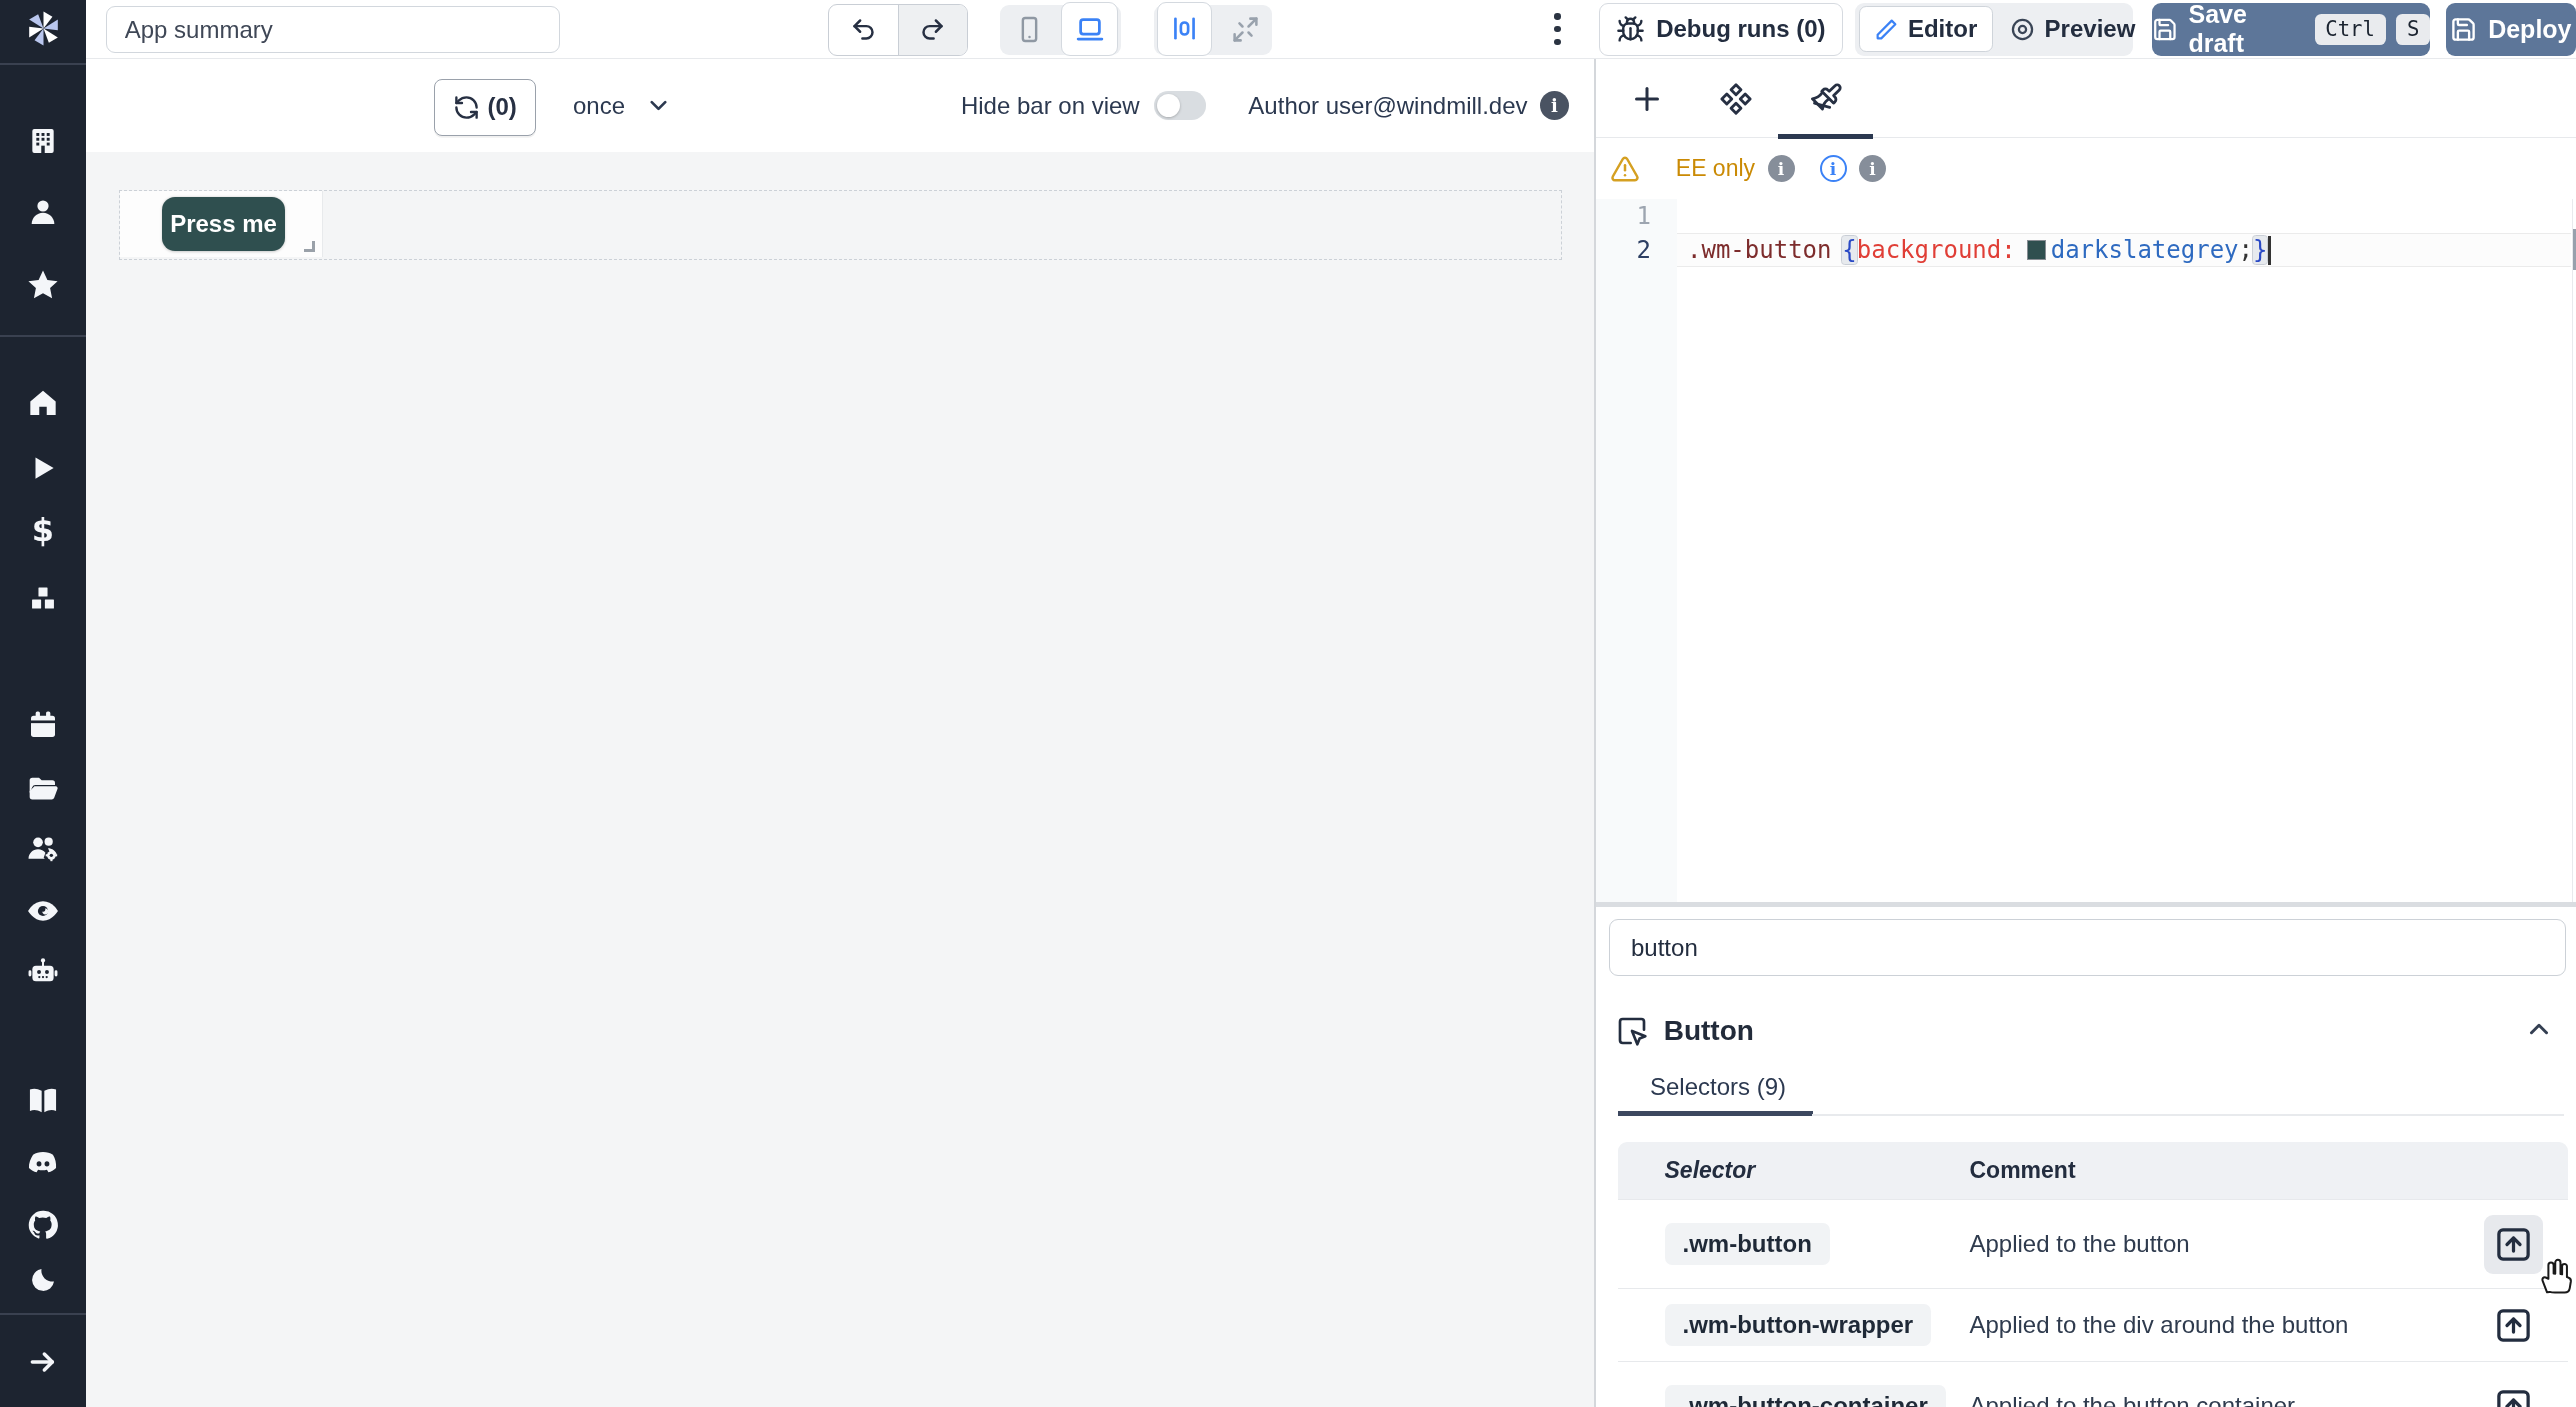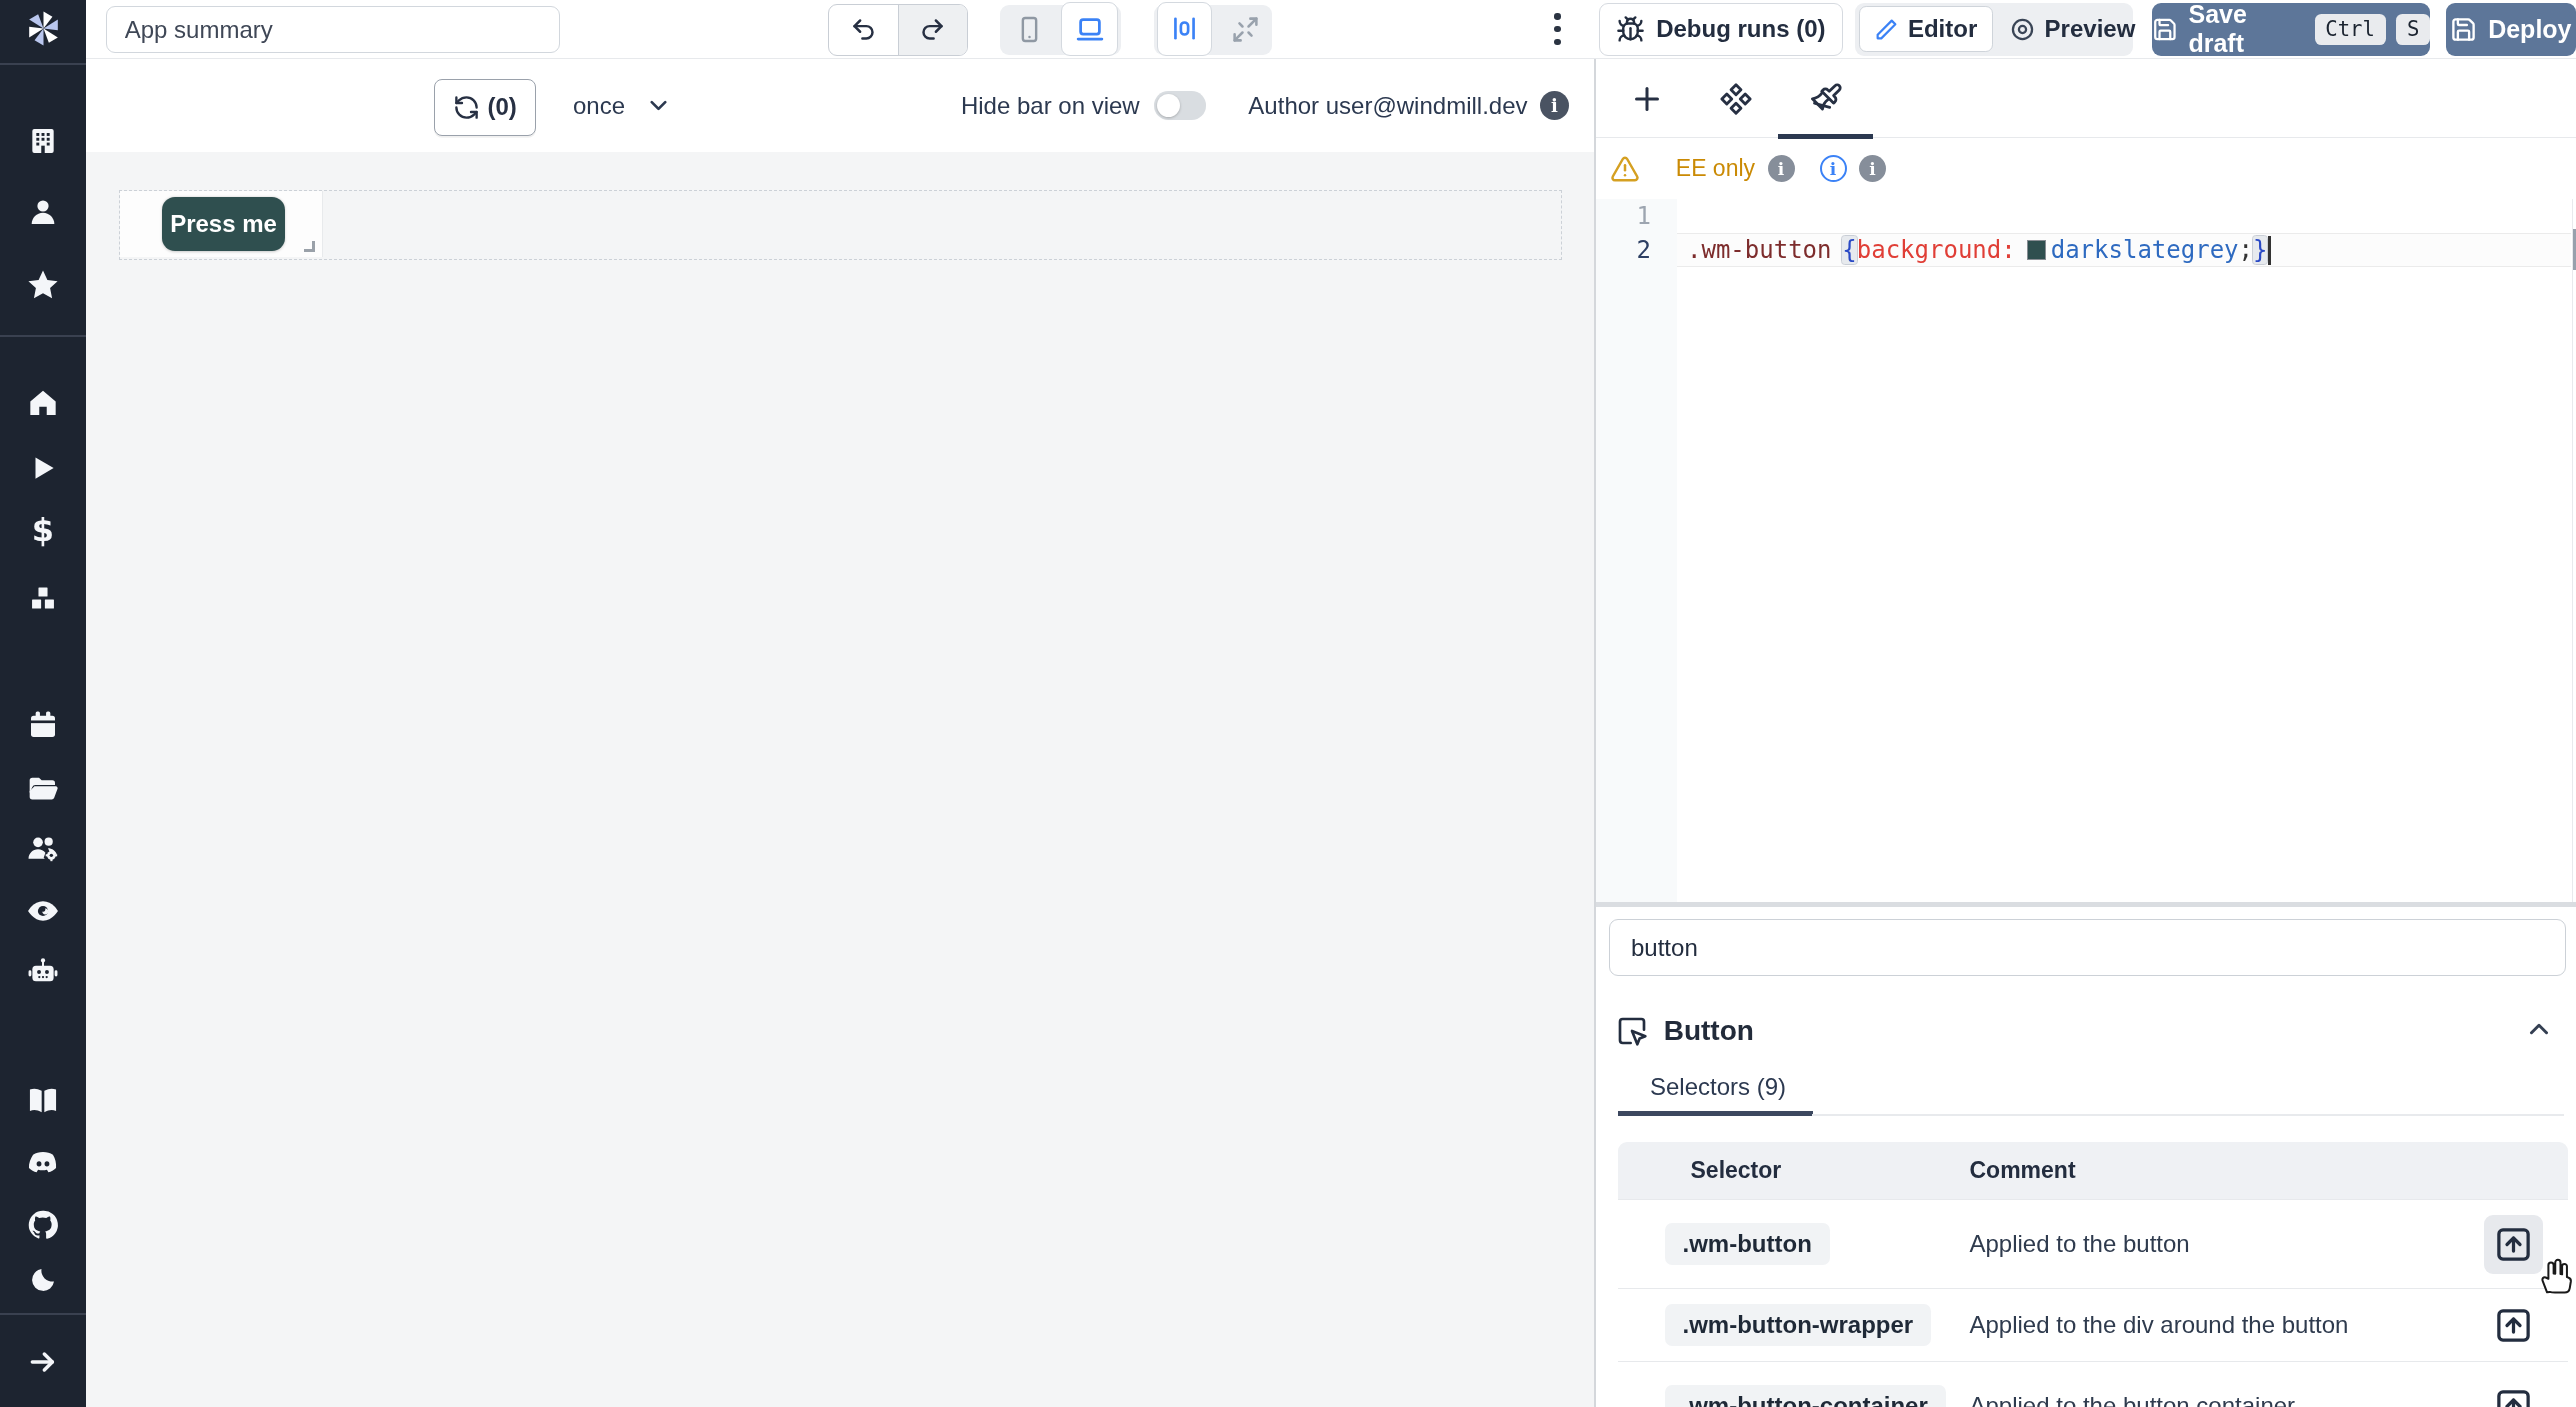--- a/index.html
+++ b/index.html
@@ -78,21 +78,21 @@
   .search-input { position:absolute; left:12.5px; top:860px; width:957px; height:57px; border:1.8px solid #ccd1d7; border-radius:9px; padding:0 21.5px; font-size:24px; color:#232d3f; font-family:"Liberation Sans",sans-serif; outline:none; }
   .comp-head { position:absolute; left:19.7px; top:950px; height:43px; display:flex; align-items:center; gap:16px; color:#222b3a; }
   .comp-title { font-size:28px; font-weight:700; }
   .chev-up { position:absolute; left:928px; top:955px; color:#343f52; }
   .sel-tab { position:absolute; left:54px; top:1014px; font-size:24px; color:#2c3950; font-weight:500; }
   .sel-underline { position:absolute; left:21.5px; top:1052px; width:195px; height:5.4px; background:#3c485f; }
   .sel-underline-rest { position:absolute; left:216px; top:1055px; right:12.5px; height:1.8px; background:#e8eaed; }
 
   .table { position:absolute; left:21.5px; top:1083px; width:950px; height:266px; border-radius:9px 9px 0 0; overflow:hidden; }
   .thead { height:57px; background:#eff1f4; display:flex; align-items:center; font-size:23px; font-weight:700; color:#232d3f; }
-  .th-sel { padding-left:73px; width:352px; }
+  .th-sel { padding-left:47px; width:352px;font-style:italic; }
   .trow { position:relative; display:flex; align-items:center; border-top:1.8px solid #e7e9ec; background:#fff; }
   .trow:first-of-type { border-top:none; }
   .cell-sel { padding-left:47px; width:352px; }
   .badge { display:inline-block; background:#f1f3f5; border-radius:7.2px; padding:7.2px 18px; font-size:24px; font-weight:700; color:#1f2937; }
   .cell-com { font-size:24px; color:#2f3b4e; }
   .apply-btn { position:absolute; right:34px; width:41px; height:41px; display:flex; align-items:center; justify-content:center; color:#232d3f; background:transparent; border:none; }
   .apply-hover { position:absolute; right:25px; width:59px; height:59px; background:#e7e9ed; border-radius:9px; display:flex; align-items:center; justify-content:center; }
   .apply-hover .apply-btn { position:static; }
   .cursor-hand { position:absolute; left:936px; top:1195px; z-index:50; }
 </style>

